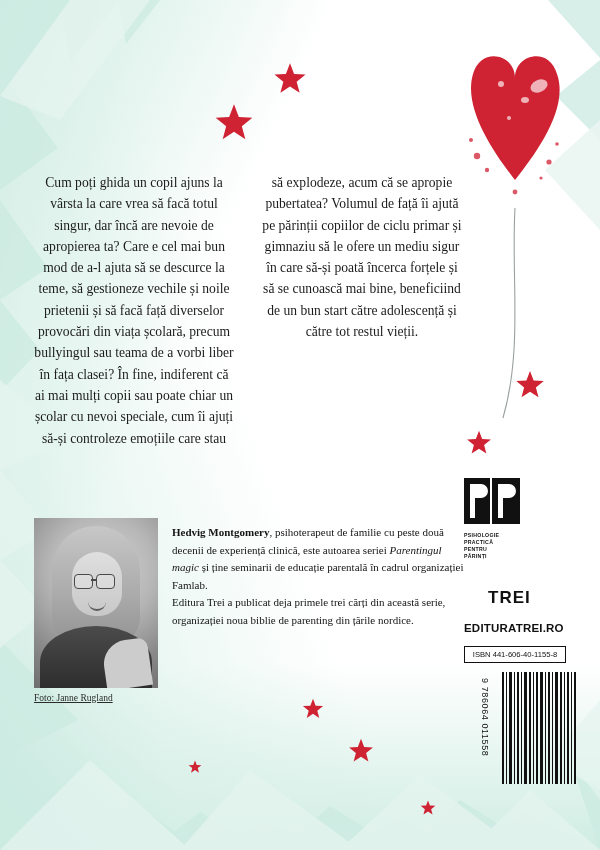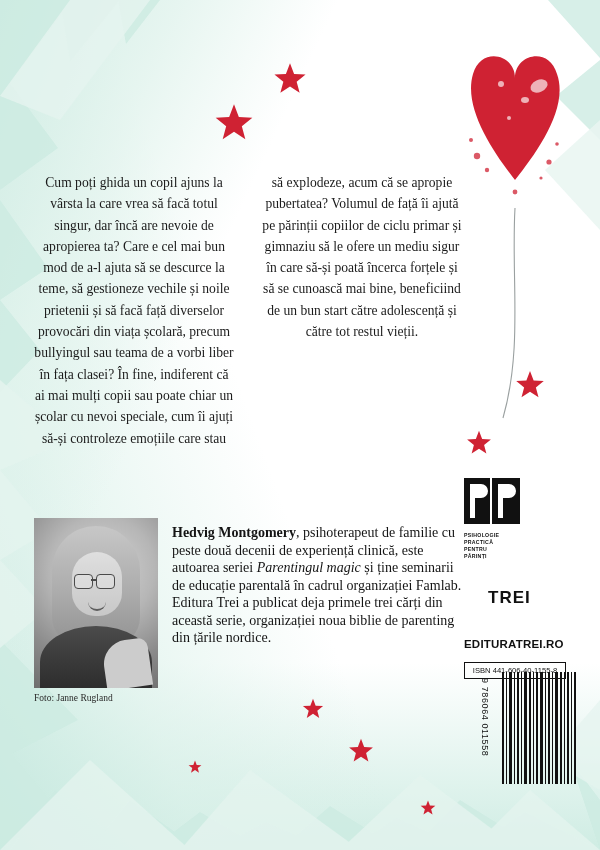--- a/index.html
+++ b/index.html
@@ -144,24 +144,25 @@
     width: 46px; height: 48px;
     background: #d3cbbd;
     border-radius: 24px 10px 0 0;
     transform: rotate(-8deg);
   }
   .photo-caption {
     margin-top: 5px;
     font-size: 9.5px;
     color: #2a2a2a;
     font-family: "Liberation Serif", serif;
+    text-decoration: underline;
   }
   .author-text {
     flex: 1;
-    font-size: 14px;
+    font-size: 11px;
     line-height: 17.5px;
     color: #141414;
     font-family: "Liberation Serif", serif;
     padding-top: 6px;
   }
   .author-text p { margin: 0; }
   .author-name { font-weight: bold; }
   .it { font-style: italic; }
   
   .publisher {
@@ -185,21 +186,21 @@
   }
   .trei {
     margin-top: 28px;
     margin-left: 24px;
     font-size: 17px;
     font-weight: bold;
     letter-spacing: 1px;
     color: #111;
   }
   .site {
-    margin-top: 30px;
+    margin-top: 14px;
     font-size: 11.5px;
     font-weight: bold;
     color: #111;
     letter-spacing: 0.2px;
   }
   .isbn-box {
     margin-top: 12px;
     border: 1px solid #111;
     padding: 3px 4px;
     font-size: 7.6px;

